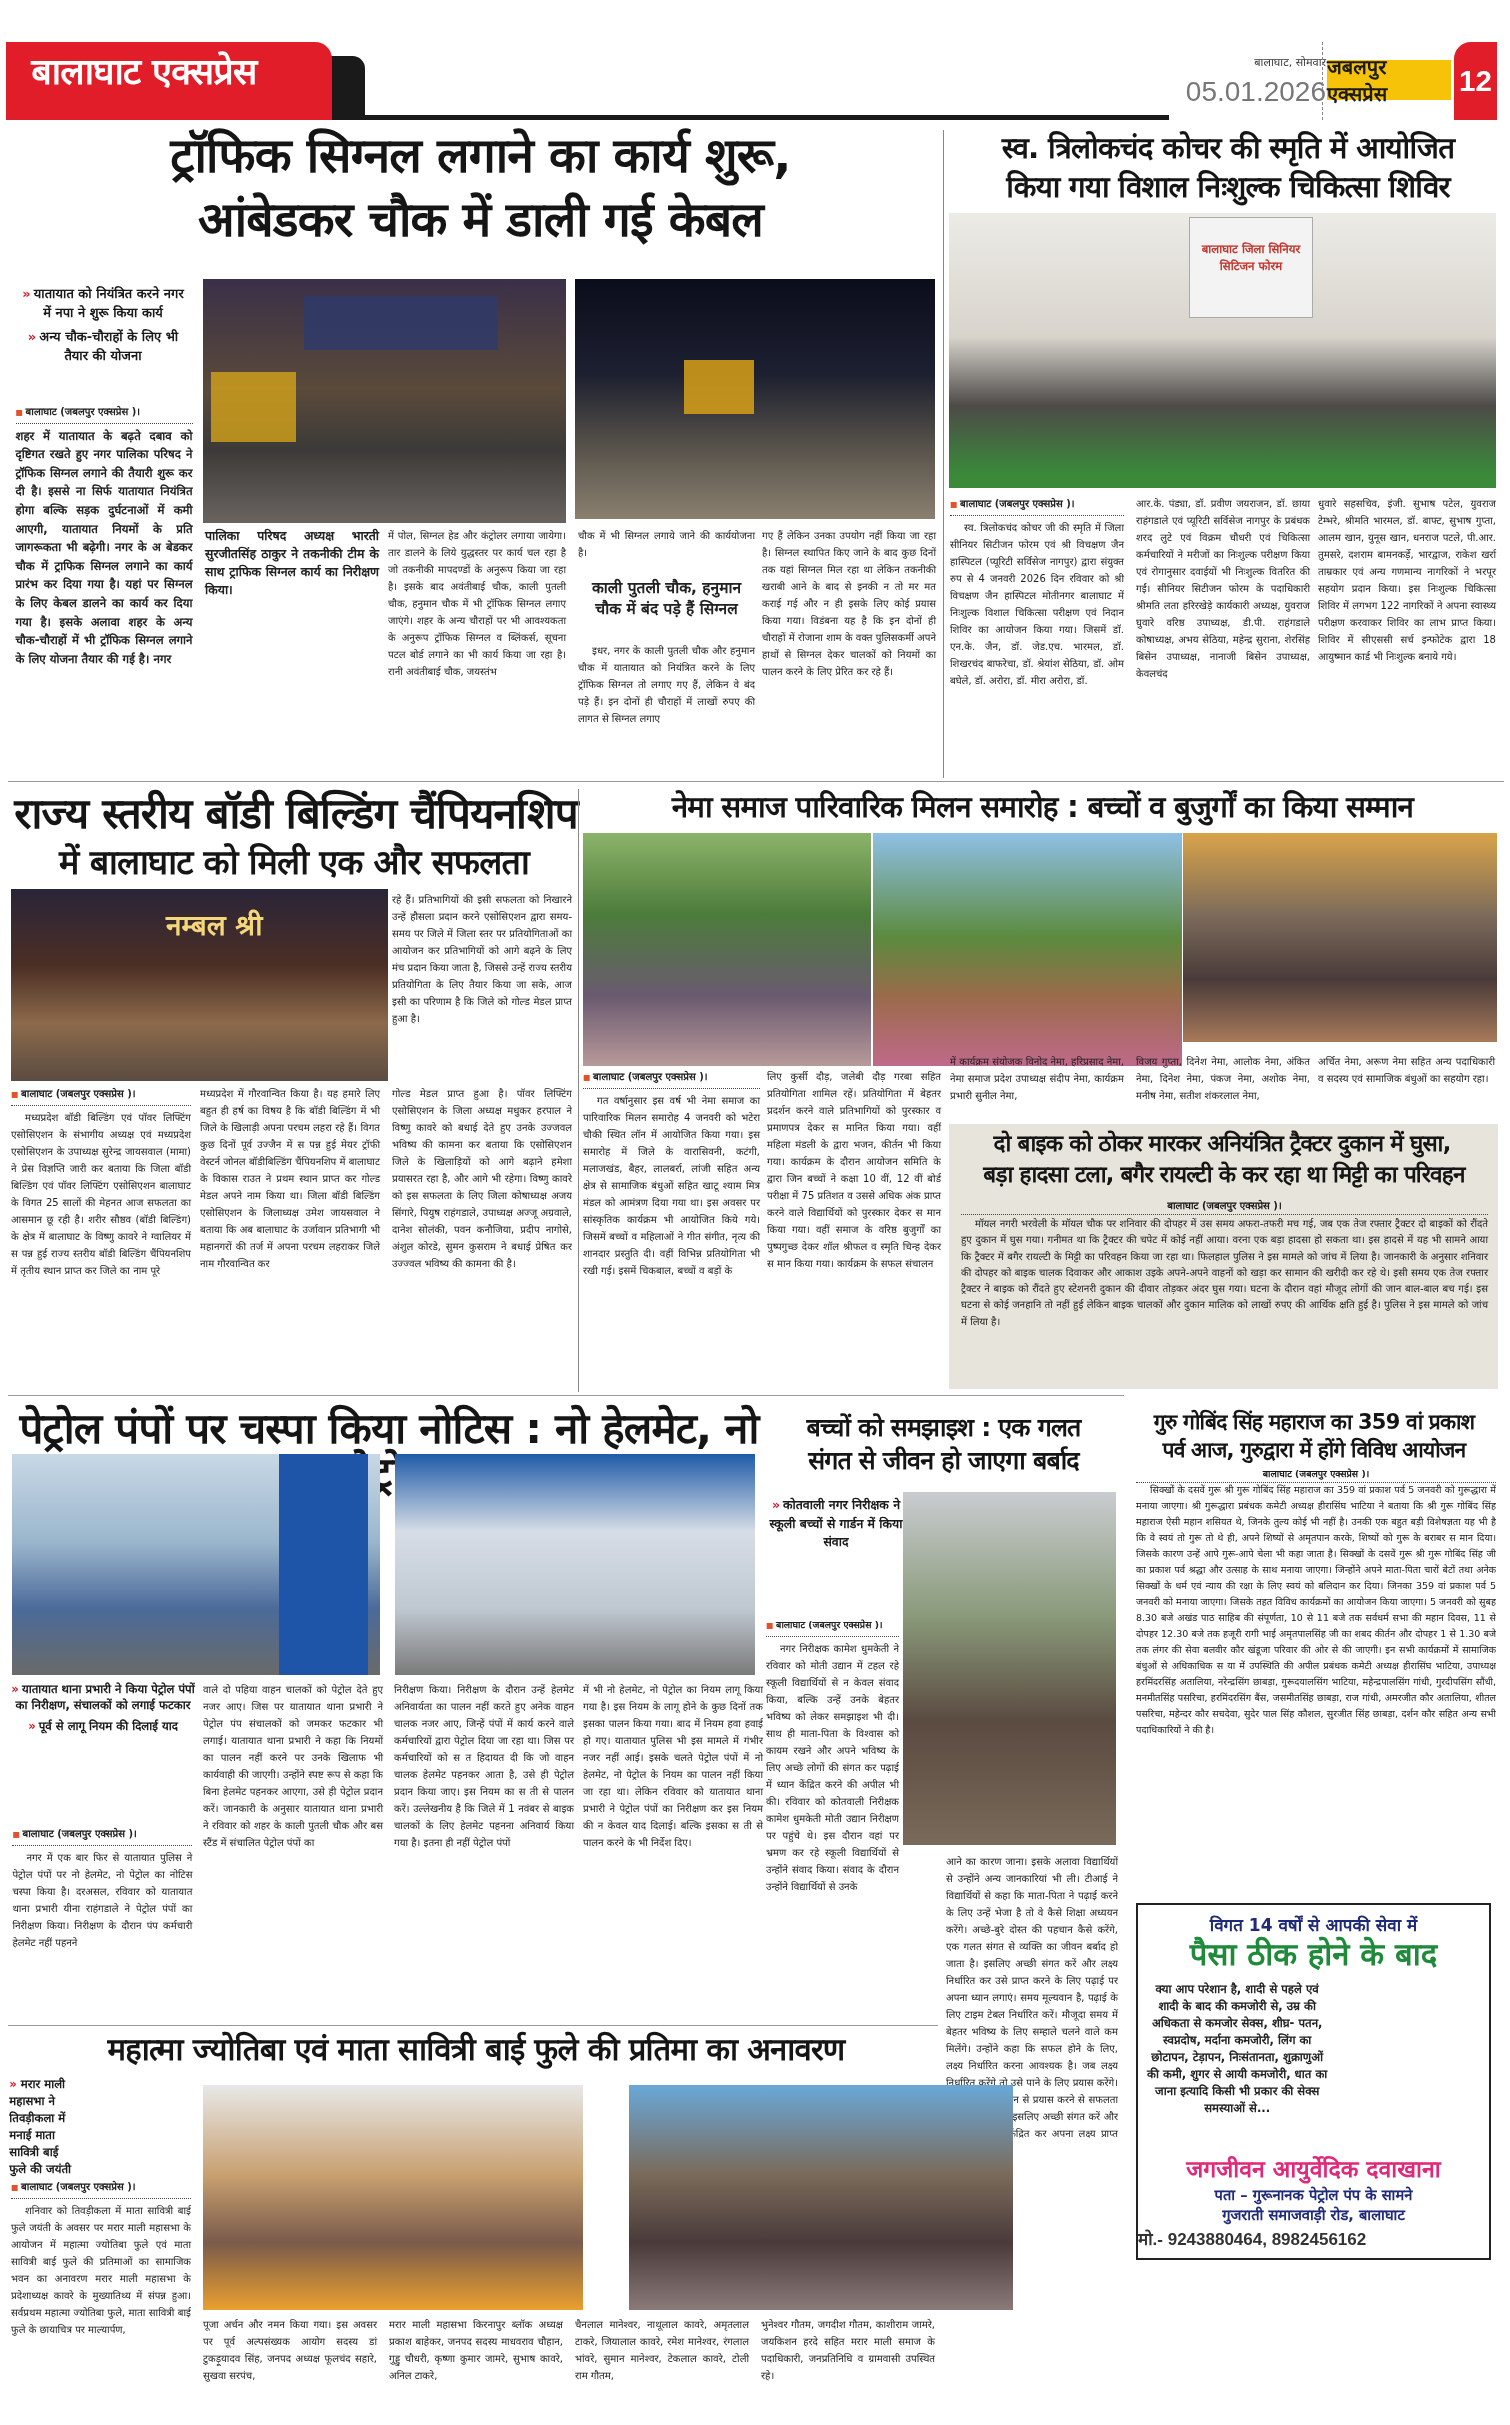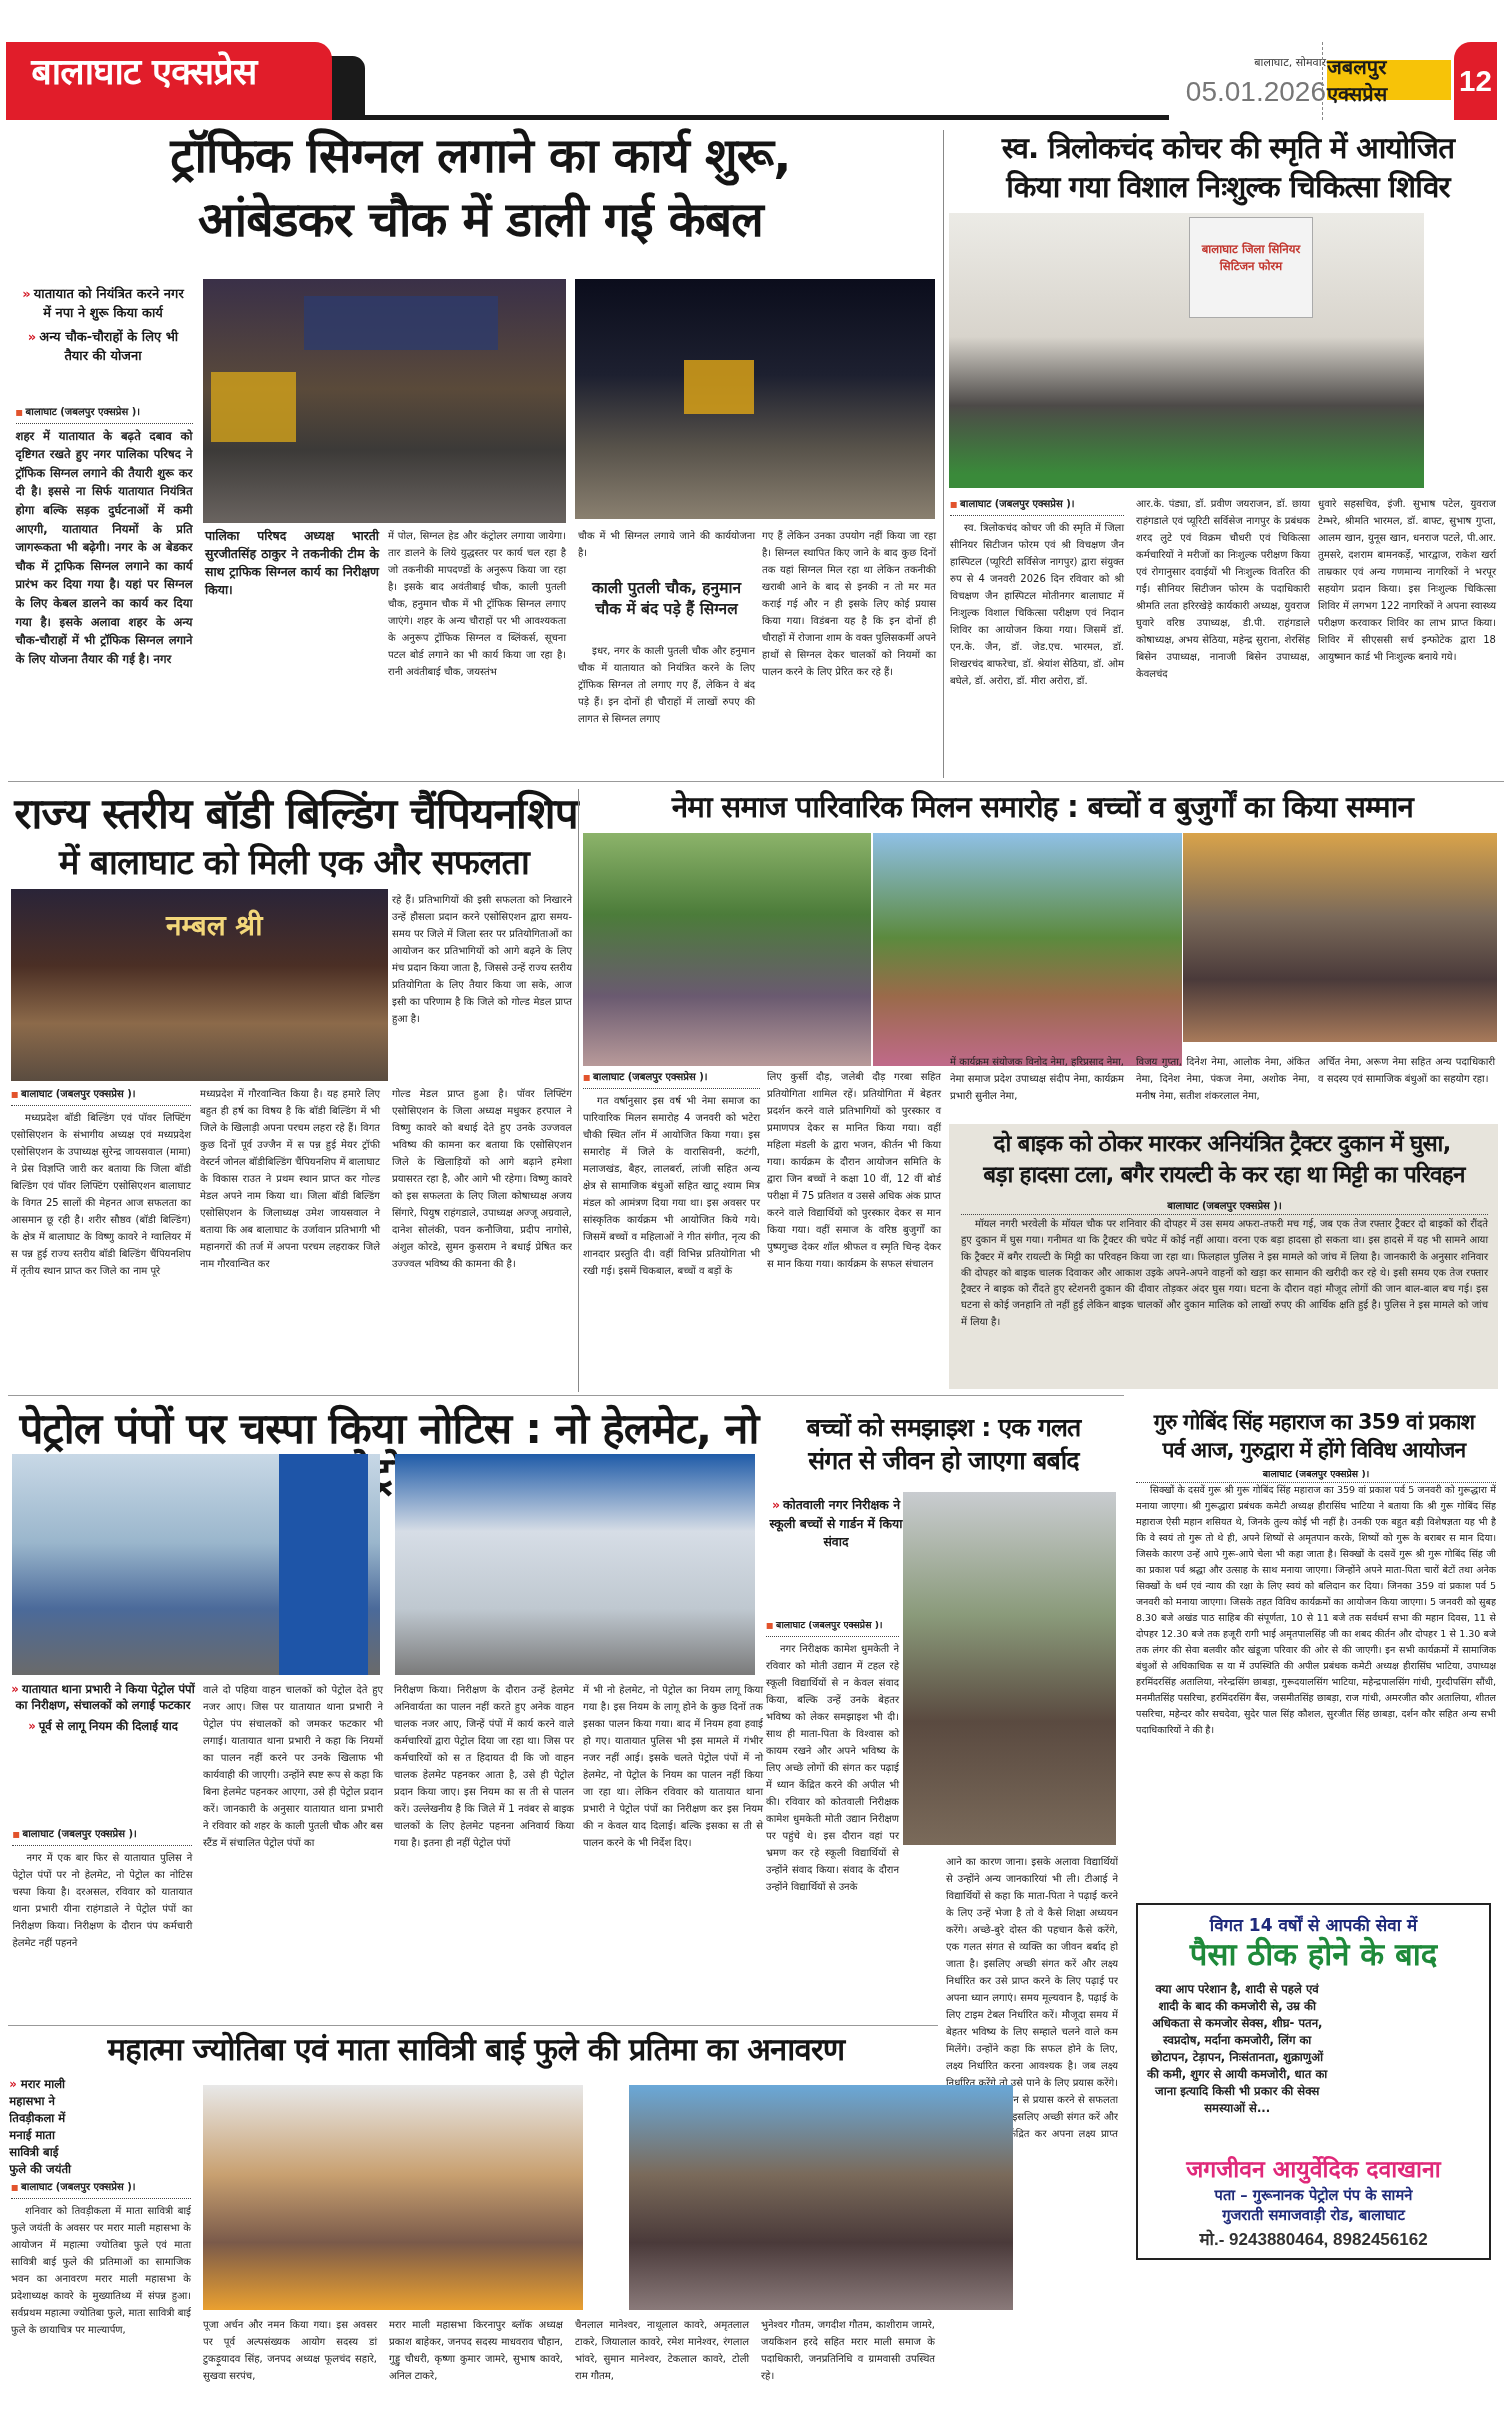--- a/index.html
+++ b/index.html
@@ -74,21 +74,21 @@
   <p>इधर, नगर के काली पुतली चौक और हनुमान चौक में यातायात को नियंत्रित करने के लिए ट्रॉफिक सिग्नल तो लगाए गए हैं, लेकिन वे बंद पड़े हैं। इन दोनों ही चौराहों में लाखों रुपए की लागत से सिग्नल लगाए</p>
 </div>
 <div class="col" style="left:762px;top:527px;width:174px">
   <p style="text-indent:0">गए हैं लेकिन उनका उपयोग नहीं किया जा रहा है। सिग्नल स्थापित किए जाने के बाद कुछ दिनों तक यहां सिग्नल मिल रहा था लेकिन तकनीकी खराबी आने के बाद से इनकी न तो मर मत कराई गई और न ही इसके लिए कोई प्रयास किया गया। विडंबना यह है कि इन दोनों ही चौराहों में रोजाना शाम के वक्त पुलिसकर्मी अपने हाथों से सिग्नल देकर चालकों को नियमों का पालन करने के लिए प्रेरित कर रहे हैं।</p>
 </div>
 
 <div class="vline" style="left:943px;top:130px;height:648px"></div>
 
 <div class="hl" style="left:952px;top:133px;width:552px;font-size:29.5px;text-align:center">स्व. त्रिलोकचंद कोचर की स्मृति में आयोजित</div>
 <div class="hl" style="left:952px;top:172px;width:552px;font-size:29.5px;text-align:center">किया गया विशाल निःशुल्क चिकित्सा शिविर</div>
-<div class="photo" style="left:949px;top:213px;width:475px;height:275px;background:linear-gradient(180deg,#ecebe6 0%,#d8d4cc 45%,#4d4a48 70%,#3a8a3a 95%)">
+<div class="photo" style="left:949px;top:213px;width:547px;height:275px;background:linear-gradient(180deg,#ecebe6 0%,#d8d4cc 45%,#4d4a48 70%,#3a8a3a 95%)">
   <div style="position:absolute;left:240px;top:3.9px;width:124px;height:101px;background:#f3f3f3;border:0.8px solid #aaa;color:#c2362e;font-size:11.6px;font-weight:bold;text-align:center;padding-top:23px;line-height:17px">बालाघाट जिला सिनियर सिटिजन फोरम</div>
 </div>
 <div class="col" style="left:950px;top:495px;width:174px">
   <div class="dateline">बालाघाट (जबलपुर एक्सप्रेस )।</div>
   <p>स्व. त्रिलोकचंद कोचर जी की स्मृति में जिला सीनियर सिटीजन फोरम एवं श्री विचक्षण जैन हास्पिटल (प्यूरिटी सर्विसेज नागपुर) द्वारा संयुक्त रुप से 4 जनवरी 2026 दिन रविवार को श्री विचक्षण जैन हास्पिटल मोतीनगर बालाघाट में निःशुल्क विशाल चिकित्सा परीक्षण एवं निदान शिविर का आयोजन किया गया। जिसमें डॉ. एन.के. जैन, डॉ. जेड.एच. भारमल, डॉ. शिखरचंद बाफरेचा, डॉ. श्रेयांश सेठिया, डॉ. ओम बघेले, डॉ. अरोरा, डॉ. मीरा अरोरा, डॉ.</p>
 </div>
 <div class="col" style="left:1136px;top:495px;width:174px">
   <p style="text-indent:0">आर.के. पंड्या, डॉ. प्रवीण जयराजन, डॉ. छाया राहंगडाले एवं प्यूरिटी सर्विसेज नागपुर के प्रबंधक शरद लुटे एवं विक्रम चौधरी एवं चिकित्सा कर्मचारियों ने मरीजों का निःशुल्क परीक्षण किया एवं रोगानुसार दवाईयों भी निःशुल्क वितरित की गईं। सीनियर सिटीजन फोरम के पदाधिकारी श्रीमति लता हरिरखेड़े कार्यकारी अध्यक्ष, युवराज घुवारे वरिष्ठ उपाध्यक्ष, डी.पी. राहंगडाले कोषाध्यक्ष, अभय सेठिया, महेन्द्र सुराना, शेरसिंह बिसेन उपाध्यक्ष, नानाजी बिसेन उपाध्यक्ष, केवलचंद</p>
 </div>
 <div class="col" style="left:1318px;top:495px;width:178px">
@@ -270,15 +270,15 @@
   <p style="text-indent:0">भुनेश्वर गौतम, जगदीश गौतम, काशीराम जामरे, जयकिशन हरदे सहित मरार माली समाज के पदाधिकारी, जनप्रतिनिधि व ग्रामवासी उपस्थित रहे।</p>
 </div>
 
 <div class="ad" style="left:1136px;top:1903px;width:355px;height:357px">
   <div style="text-align:center;color:#1f2a7a;font-weight:bold;font-size:17px;margin-top:7.8px">विगत 14 वर्षों से आपकी सेवा में</div>
   <div style="text-align:center;color:#1e8a3a;font-weight:bold;font-size:31px;line-height:37px">पैसा ठीक होने के बाद</div>
   <div style="position:absolute;left:6.2px;top:76px;width:186px;text-align:center;font-weight:bold;font-size:11.6px;line-height:17px;color:#222">क्या आप परेशान है, शादी से पहले एवं शादी के बाद की कमजोरी से, उम्र की अधिकता से कमजोर सेक्स, शीघ्र- पतन, स्वप्नदोष, मर्दाना कमजोरी, लिंग का छोटापन, टेड़ापन, निःसंतानता, शुक्राणुओं की कमी, शुगर से आयी कमजोरी, धात का जाना इत्यादि किसी भी प्रकार की सेक्स समस्याओं से...</div>
   <div style="position:absolute;left:0;top:247px;width:100%;text-align:center;color:#e0297a;font-weight:bold;font-size:23px">जगजीवन आयुर्वेदिक दवाखाना</div>
   <div style="position:absolute;left:0;top:279px;width:100%;text-align:center;color:#1f2a7a;font-weight:bold;font-size:14.7px">पता – गुरूनानक पेट्रोल पंप के सामने</div>
   <div style="position:absolute;left:0;top:299px;width:100%;text-align:center;color:#1f2a7a;font-weight:bold;font-size:14.7px">गुजराती समाजवाड़ी रोड, बालाघाट</div>
-  <div style="position:absolute;left:0;top:322px;width:100%;text-align:center;color:#333;font-weight:bold;font-size:17px;font-family:'Liberation Sans',sans-serif">मो.- 9243880464, 8982456162</div>
+  <div style="position:absolute;left:0;top:322px;width:100%;text-align:left;color:#333;font-weight:bold;font-size:17px;font-family:'Liberation Sans',sans-serif">मो.- 9243880464, 8982456162</div>
 </div>
 
 
 </body></html>

